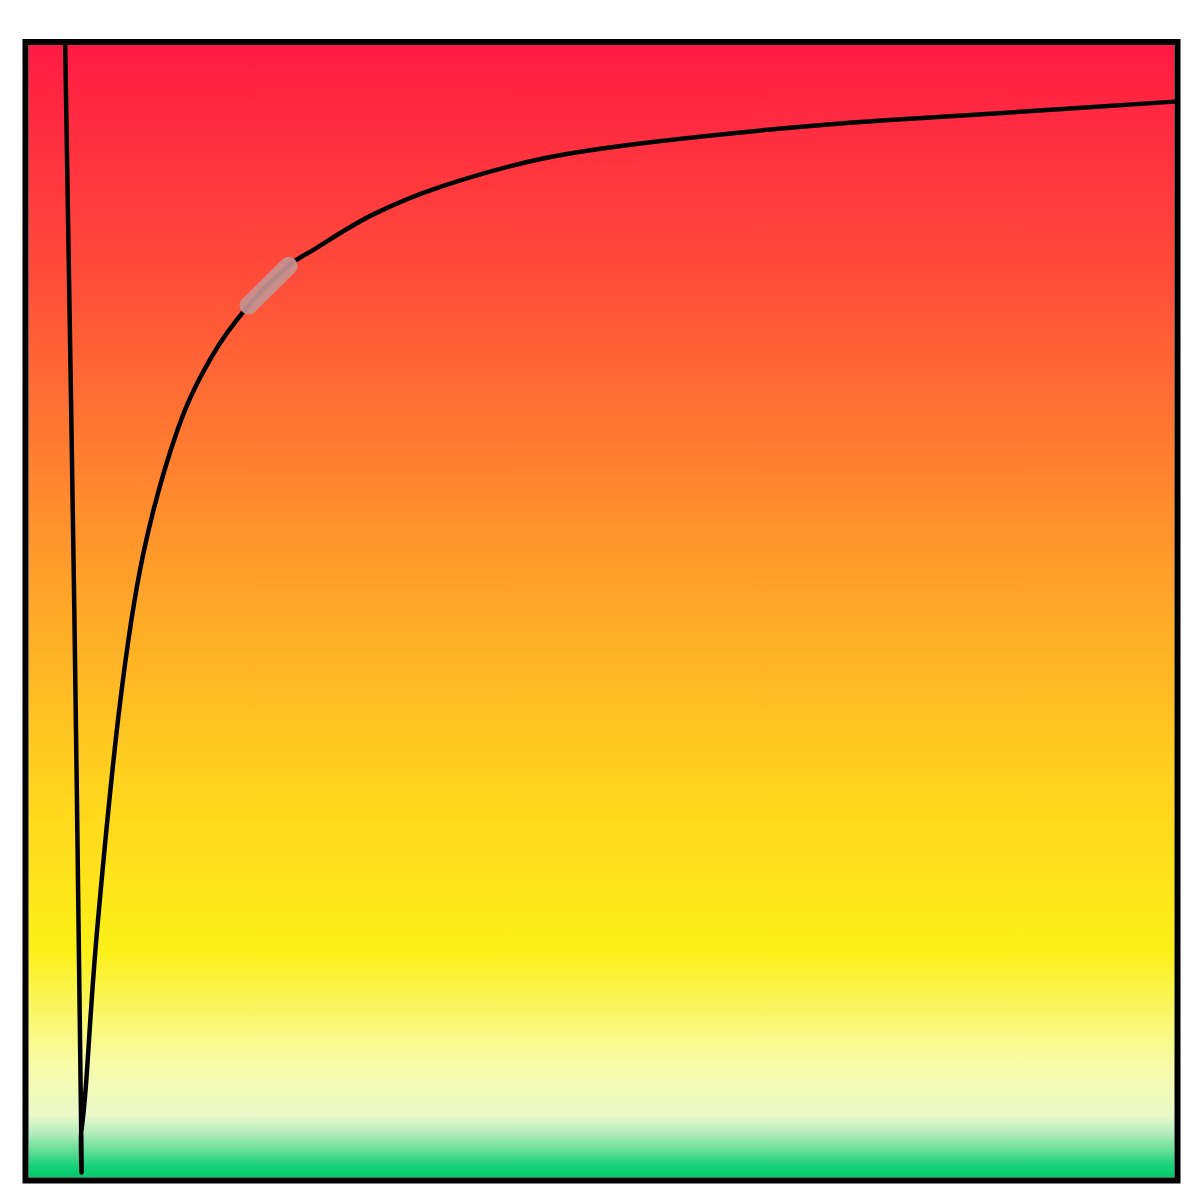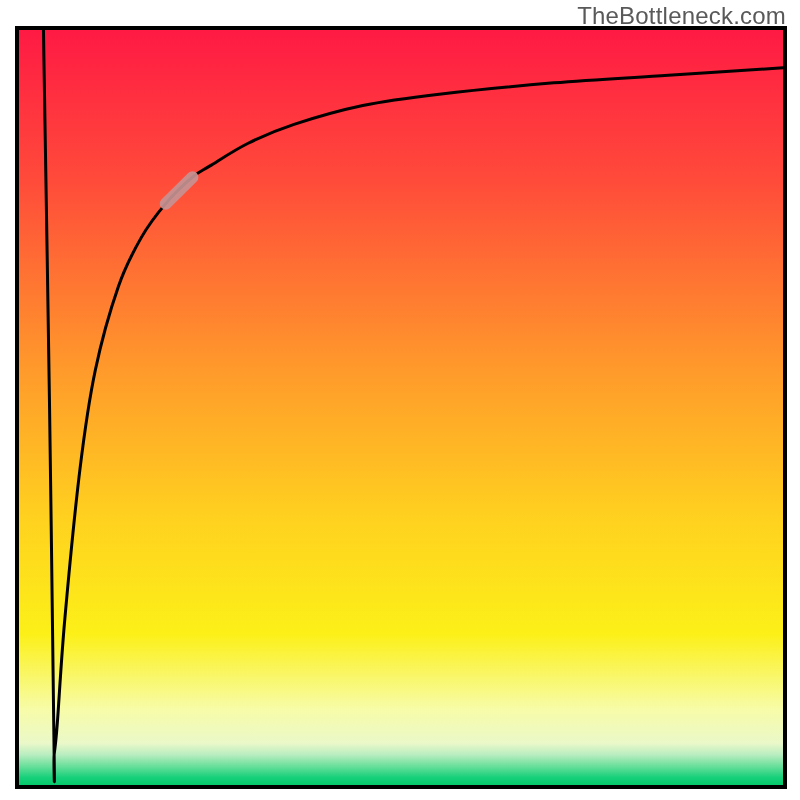--- a/index.html
+++ b/index.html
@@ -29,21 +29,20 @@
   .plot-svg {
     width: 100%;
     height: 100%;
     display: block;
   }
 </style>
 </head>
 <body>
 
 <div class="container">
-  <div class="watermark">TheBottleneck.com</div>
   <div class="plot-frame">
     <svg class="plot-svg" viewBox="0 0 772 763" preserveAspectRatio="none">
       <defs>
         <linearGradient id="bg-grad" x1="0" y1="0" x2="0" y2="1">
             <stop offset="0%" stop-color="#ff1a44"></stop>
             <stop offset="20%" stop-color="#ff4b3a"></stop>
             <stop offset="45%" stop-color="#ff9a2b"></stop>
             <stop offset="65%" stop-color="#ffd21f"></stop>
             <stop offset="80%" stop-color="#fcf018"></stop>
             <stop offset="90%" stop-color="#f7fca8"></stop>

